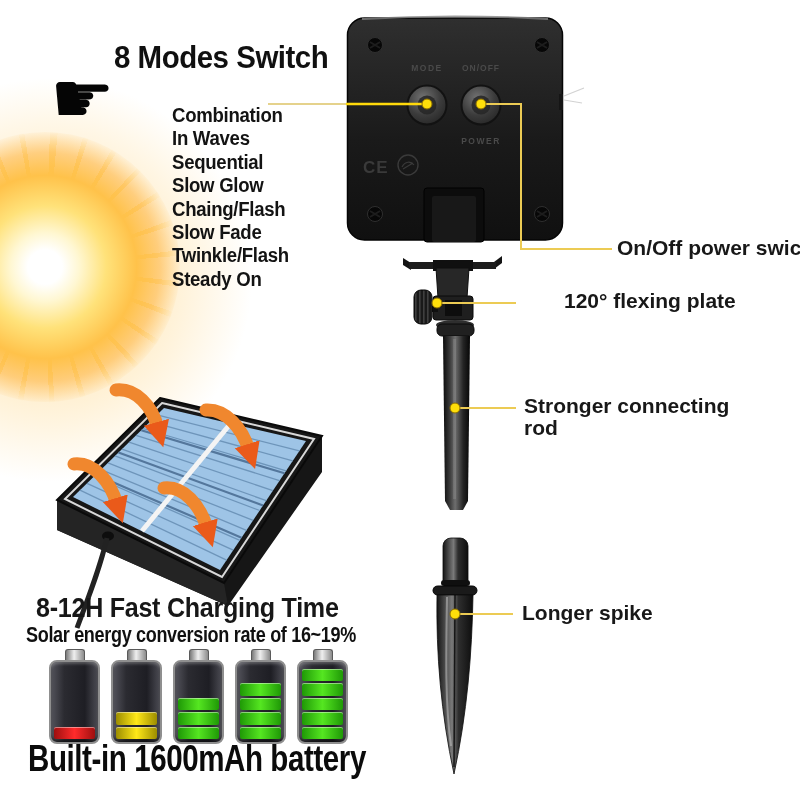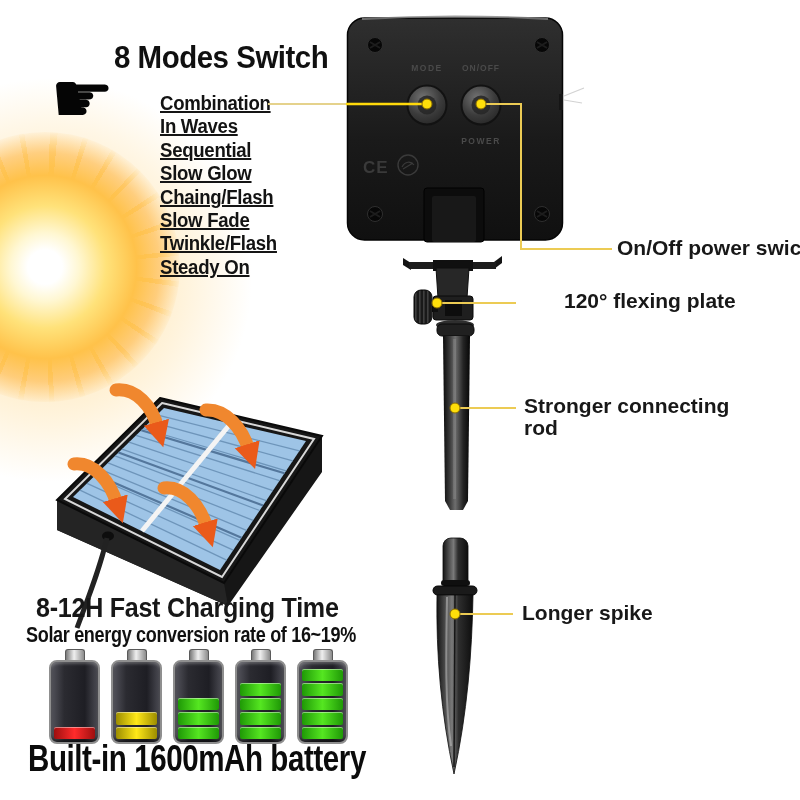--- a/index.html
+++ b/index.html
@@ -14,21 +14,21 @@
     background:repeating-conic-gradient(from 3deg,rgba(255,202,60,.85) 0deg 2.4deg,rgba(255,202,60,0) 2.4deg 13.3deg);
     -webkit-mask-image:radial-gradient(circle,#000 0 38%,transparent 62%);
             mask-image:radial-gradient(circle,#000 0 38%,transparent 62%);}
   .sun-core{position:absolute;left:-90px;top:132px;width:270px;height:270px;border-radius:50%;
     background:radial-gradient(circle,#ffffff 0 9%,#fff7d2 18%,#ffe27a 32%,#ffc24a 48%,rgba(255,178,56,.55) 60%,rgba(255,178,56,0) 72%);}
 
   
   .h-title{position:absolute;left:114px;top:40px;font-size:31px;font-weight:900;letter-spacing:-.5px;
     color:#101010;transform:scaleX(.95);transform-origin:left top;white-space:nowrap;}
   .hand{position:absolute;left:50px;top:62px;font-size:72px;line-height:1;color:#050505;}
-  .mode-list{position:absolute;left:160px;top:92px;margin:0;padding:0;list-style:none;text-decoration:underline;}
+  .mode-list{position:absolute;left:160px;top:92px;margin:12px;padding:0;list-style:none;}
   .mode-list li{height:23.4px;line-height:23.4px;font-size:20px;font-weight:800;color:#131313;
     transform:scaleX(.93);transform-origin:left center;white-space:nowrap;letter-spacing:-.3px;}
 
   .callout-label{position:absolute;font-size:21px;font-weight:700;color:#181818;line-height:22px;white-space:nowrap;}
   .callout-label.wrap{white-space:normal;}
 
   .charge-title{position:absolute;left:36px;top:593px;font-size:27px;font-weight:900;color:#171717;
     transform:scaleX(.93);transform-origin:left top;white-space:nowrap;letter-spacing:-.3px;}
   .charge-sub{position:absolute;left:26px;top:622px;font-size:22px;font-weight:900;color:#101010;
     transform:scaleX(.82);transform-origin:left top;white-space:nowrap;letter-spacing:-.4px;}

